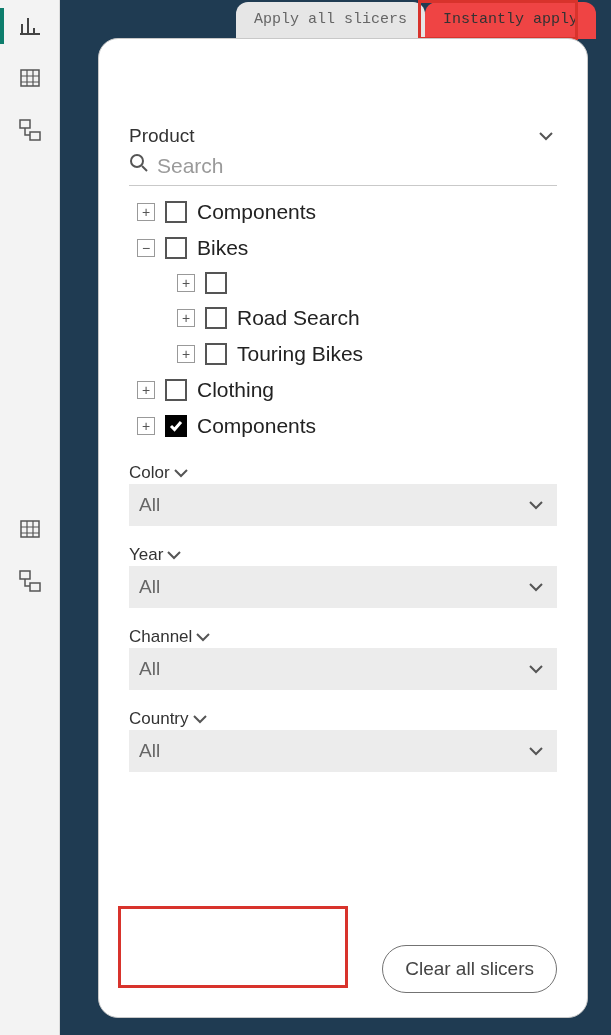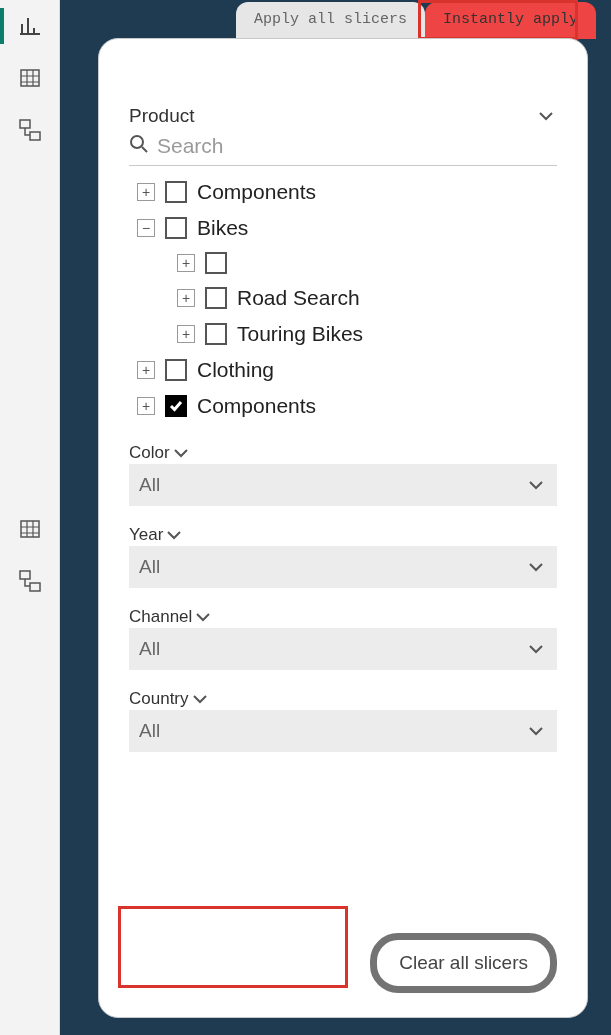--- a/index.html
+++ b/index.html
@@ -72,32 +72,32 @@
     left: 98px; top: 38px;
     width: 490px; height: 980px;
     background: #fff;
     border-radius: 20px;
     border: 1px solid #c8c8c8;
     padding: 28px 30px 20px 30px;
   }
 
   .slicer-header {
     display:flex; justify-content:space-between; align-items:center;
-    margin-top: 38px;
+    margin-top: 58px;
     font-size: 19px;
     color:#333;
   }
   .chev {
     width:22px; height:22px; display:inline-flex; align-items:center; justify-content:center;
     color:#555;
   }
   .chev svg { stroke:#555; stroke-width:2; fill:none; }
 
   .search-row {
-    display:flex; align-items:center; gap:6px;
+    display:flex; gap:6px;
     margin-top: 4px;
     border-bottom: 1px solid #c9c9c9;
     padding: 2px 0 6px 0;
   }
   .search-row svg { stroke:#555; fill:none; stroke-width:2; }
   .search-row input {
     border:none; outline:none;
     font-size: 21px;
     color:#888;
     width:100%;
@@ -145,21 +145,21 @@
     font-size:19px; color:#666;
   }
 
   .footer {
     position:absolute;
     left:0; right:0; bottom: 24px;
     display:flex; justify-content:flex-end;
     padding: 0 30px;
   }
   .pill-btn {
-    border:7px solid #737373;
+    border:1px solid #737373;
     border-radius: 28px;
     padding: 12px 22px;
     font-size:19px;
     color:#444;
     background:#fff;
   }
 </style>
 </head>
 <body>
 

